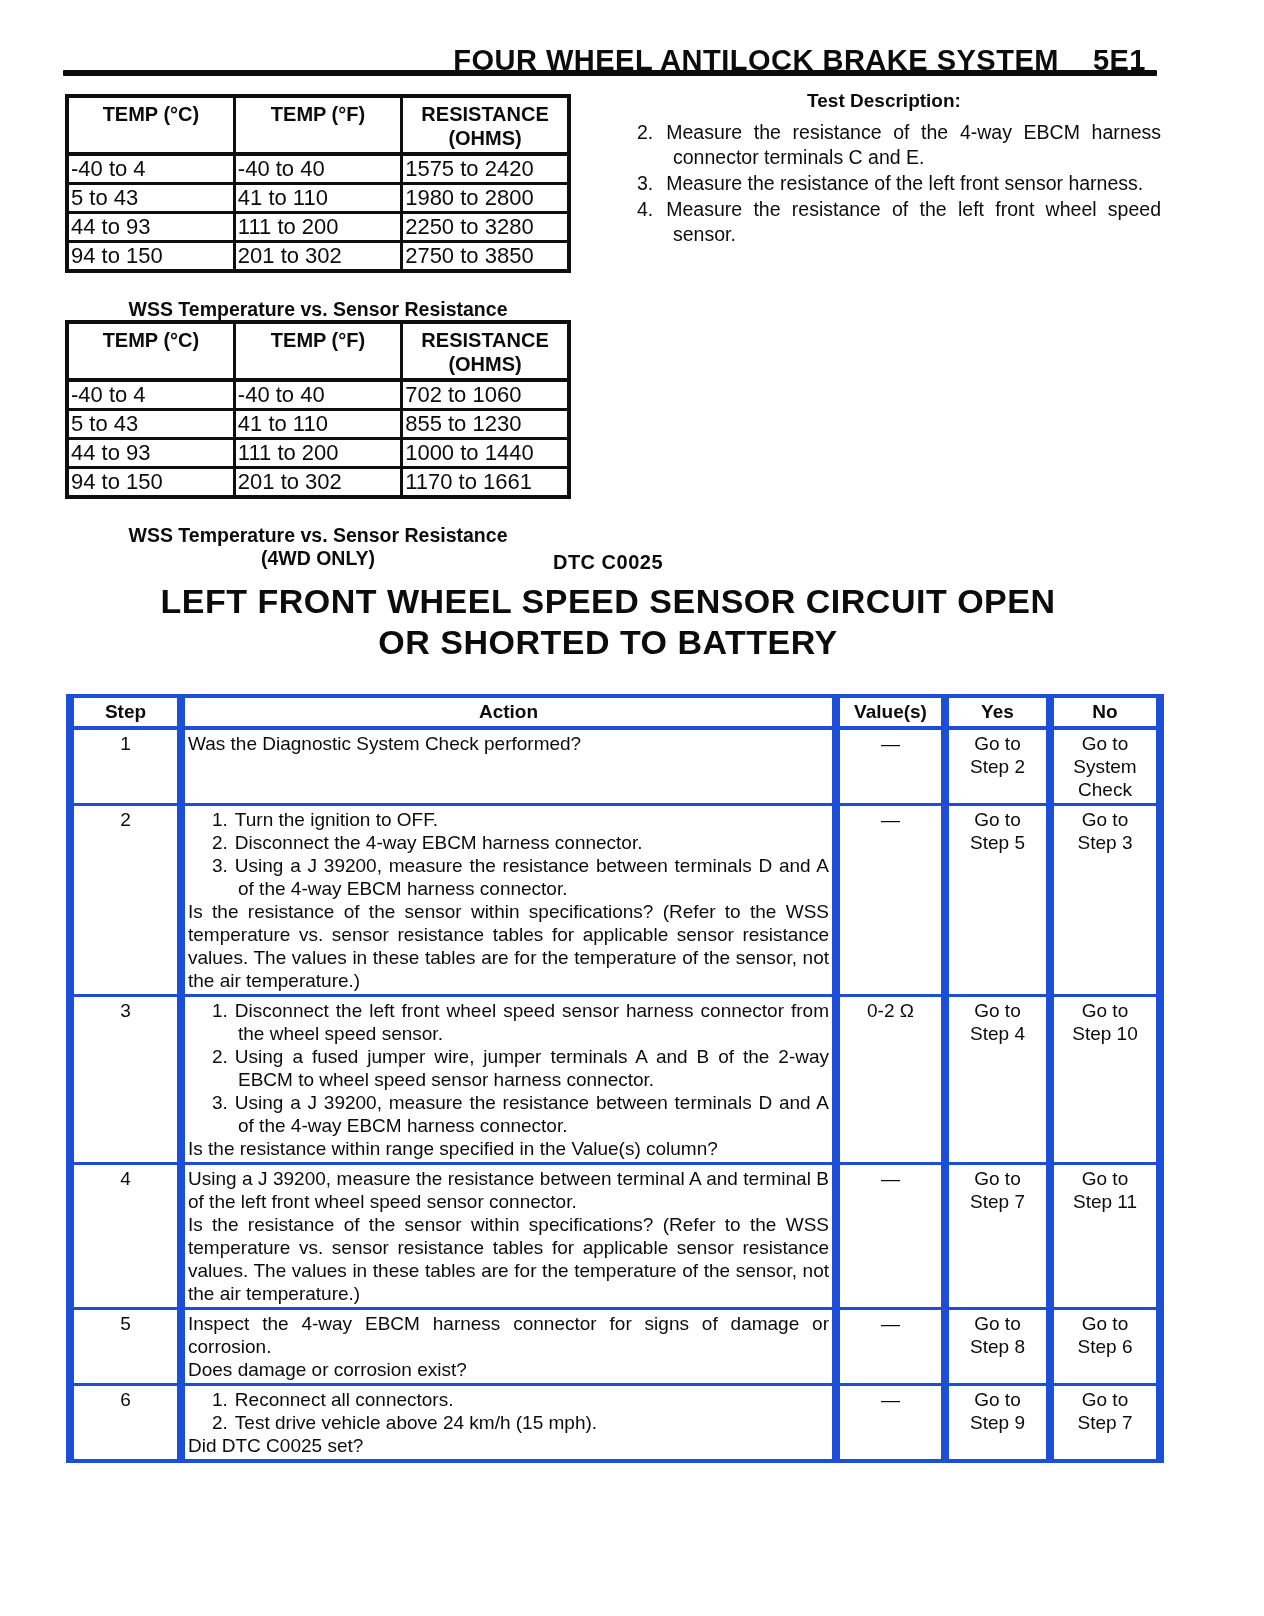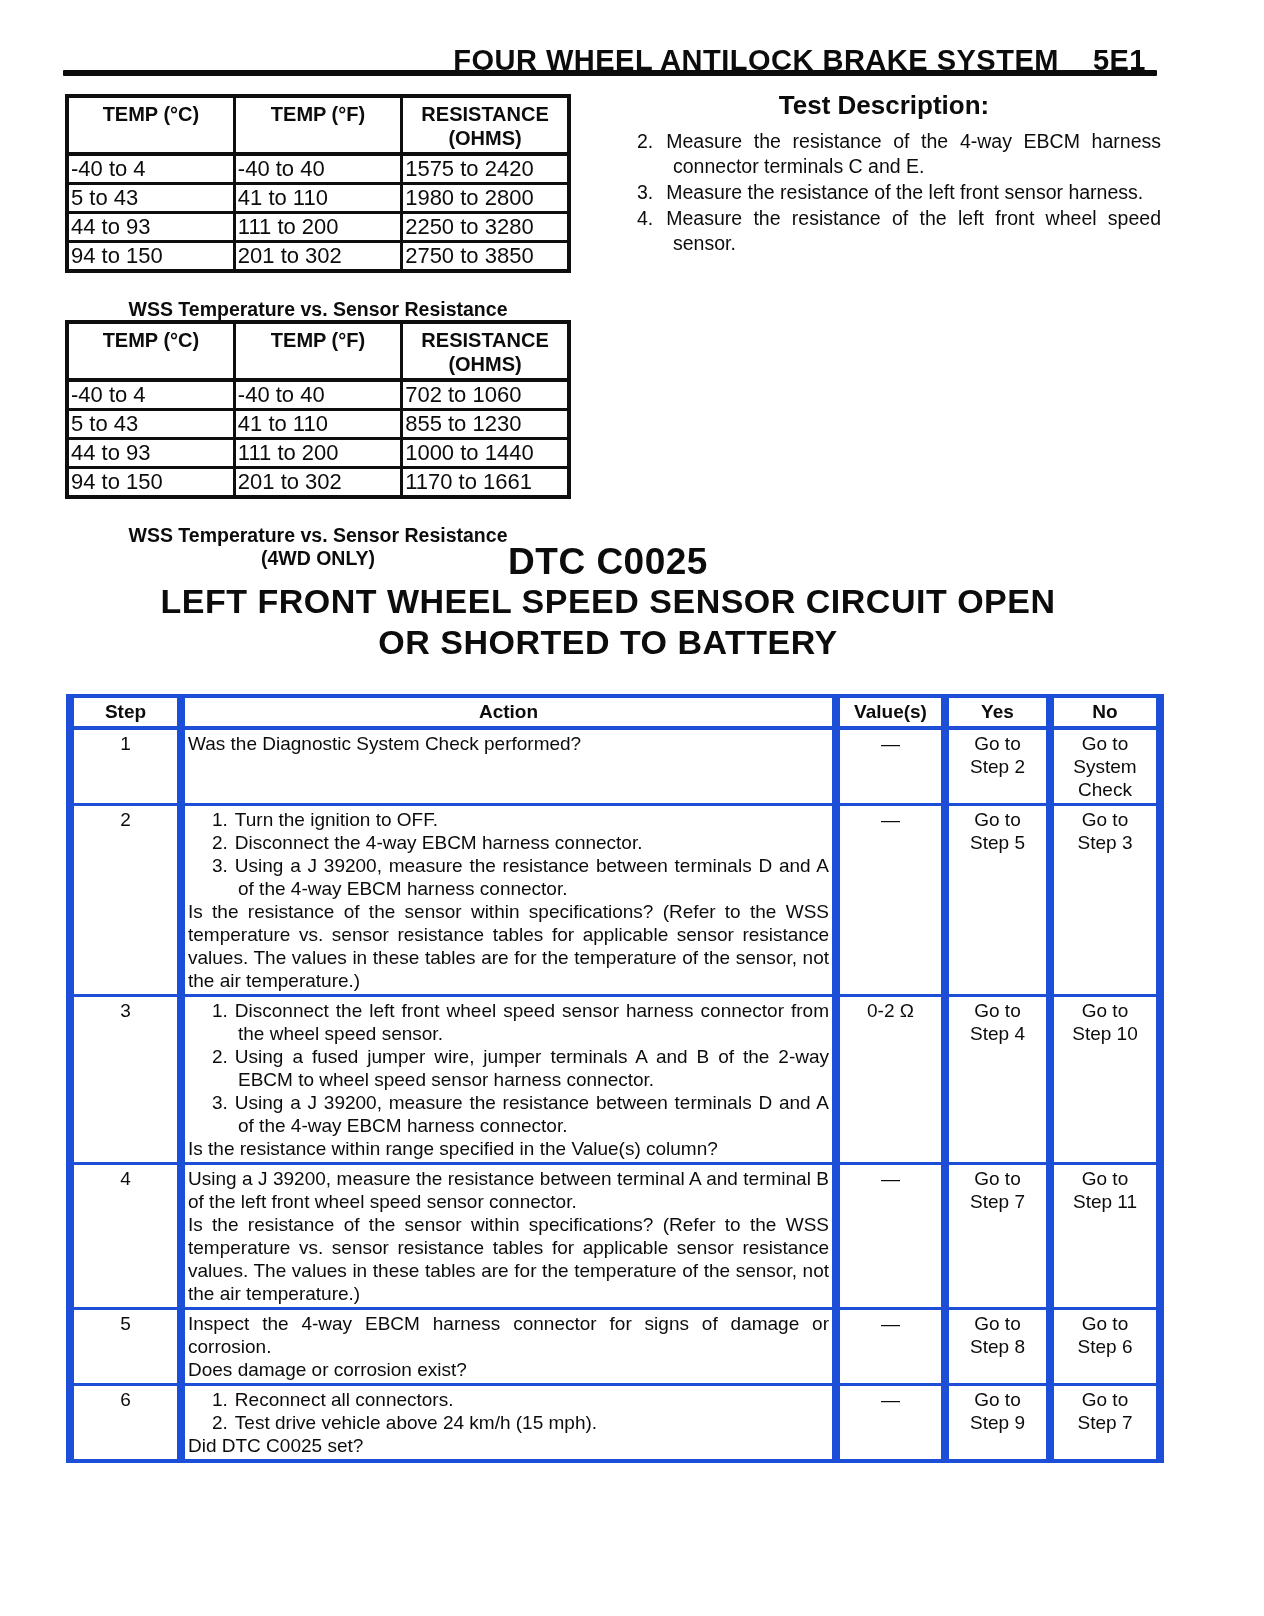--- a/index.html
+++ b/index.html
@@ -51,36 +51,36 @@
     padding: 1px 2px; height: 28px; line-height: 24px;
   }
   .wss-caption {
     margin-top: 25px; text-align: center;
     font-size: 19.5px; font-weight: bold; line-height: 23px;
   }
 
   
   .test-desc { position: absolute; left: 637px; top: 90px; width: 524px; }
   .test-desc-title {
-    text-align: center; font-size: 26px; font-weight: bold;
+    text-align: center; font-size: 19px; font-weight: bold;
     margin: 0 30px 8px 0;
   }
   .td-item {
     font-size: 19.5px; line-height: 25px;
     padding-left: 36px; text-indent: -36px;
     text-align: justify; margin-bottom: 1px;
   }
   .td-num { margin-right: 13px; }
 
   
   .dtc-block {
     position: absolute; left: 58px; top: 543px; width: 1100px;
     text-align: center; font-weight: bold;
   }
-  .dtc-code { font-size: 37px; line-height: 38px; letter-spacing: 0.5px; }
+  .dtc-code { font-size: 20px; line-height: 38px; letter-spacing: 0.5px; }
   .dtc-title { font-size: 34px; line-height: 41px; letter-spacing: 0.5px; }
 
   
   .diag-wrap { position: absolute; left: 66px; top: 694px; width: 1090px; }
   table.diag {
     width: 1090px; border-collapse: collapse; table-layout: fixed;
     background: #fff;
   }
   table.diag, table.diag th, table.diag td { border: 8px solid #1d4ed8; }
   table.diag { border-width: 4px; }

